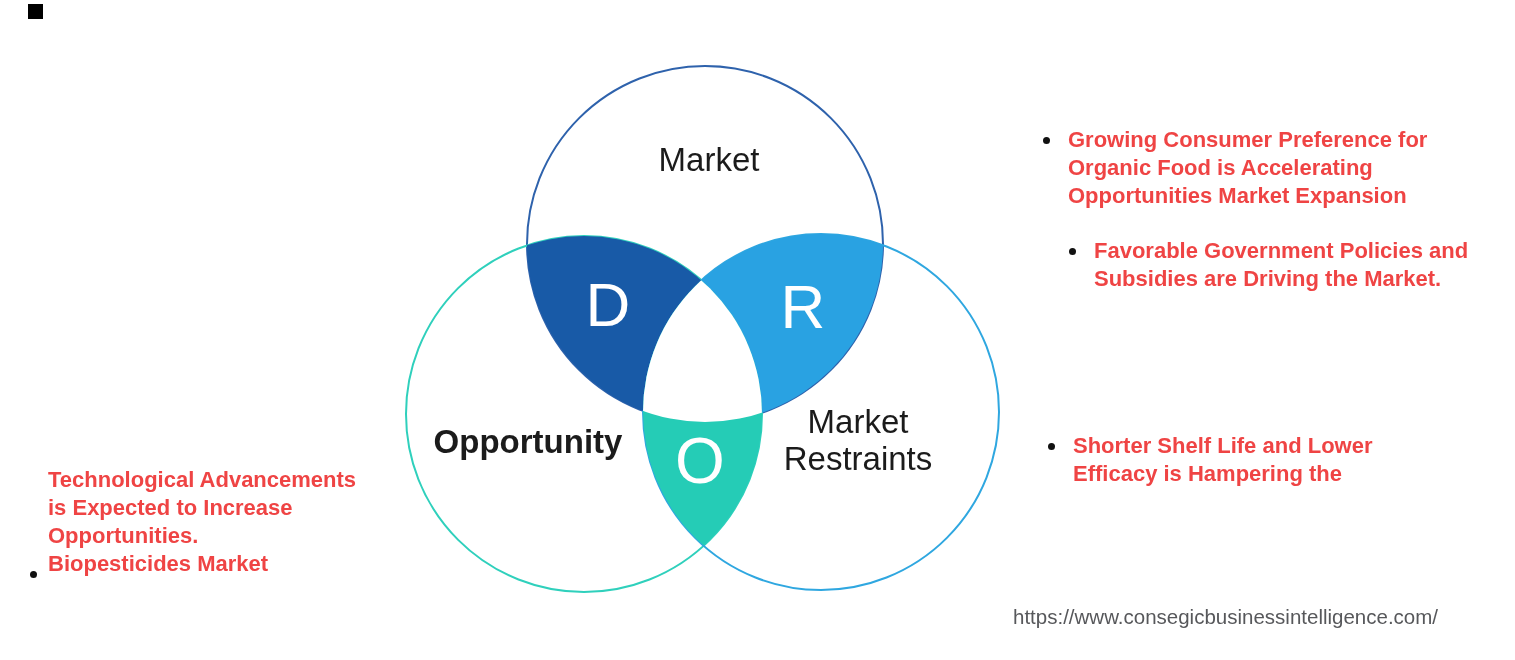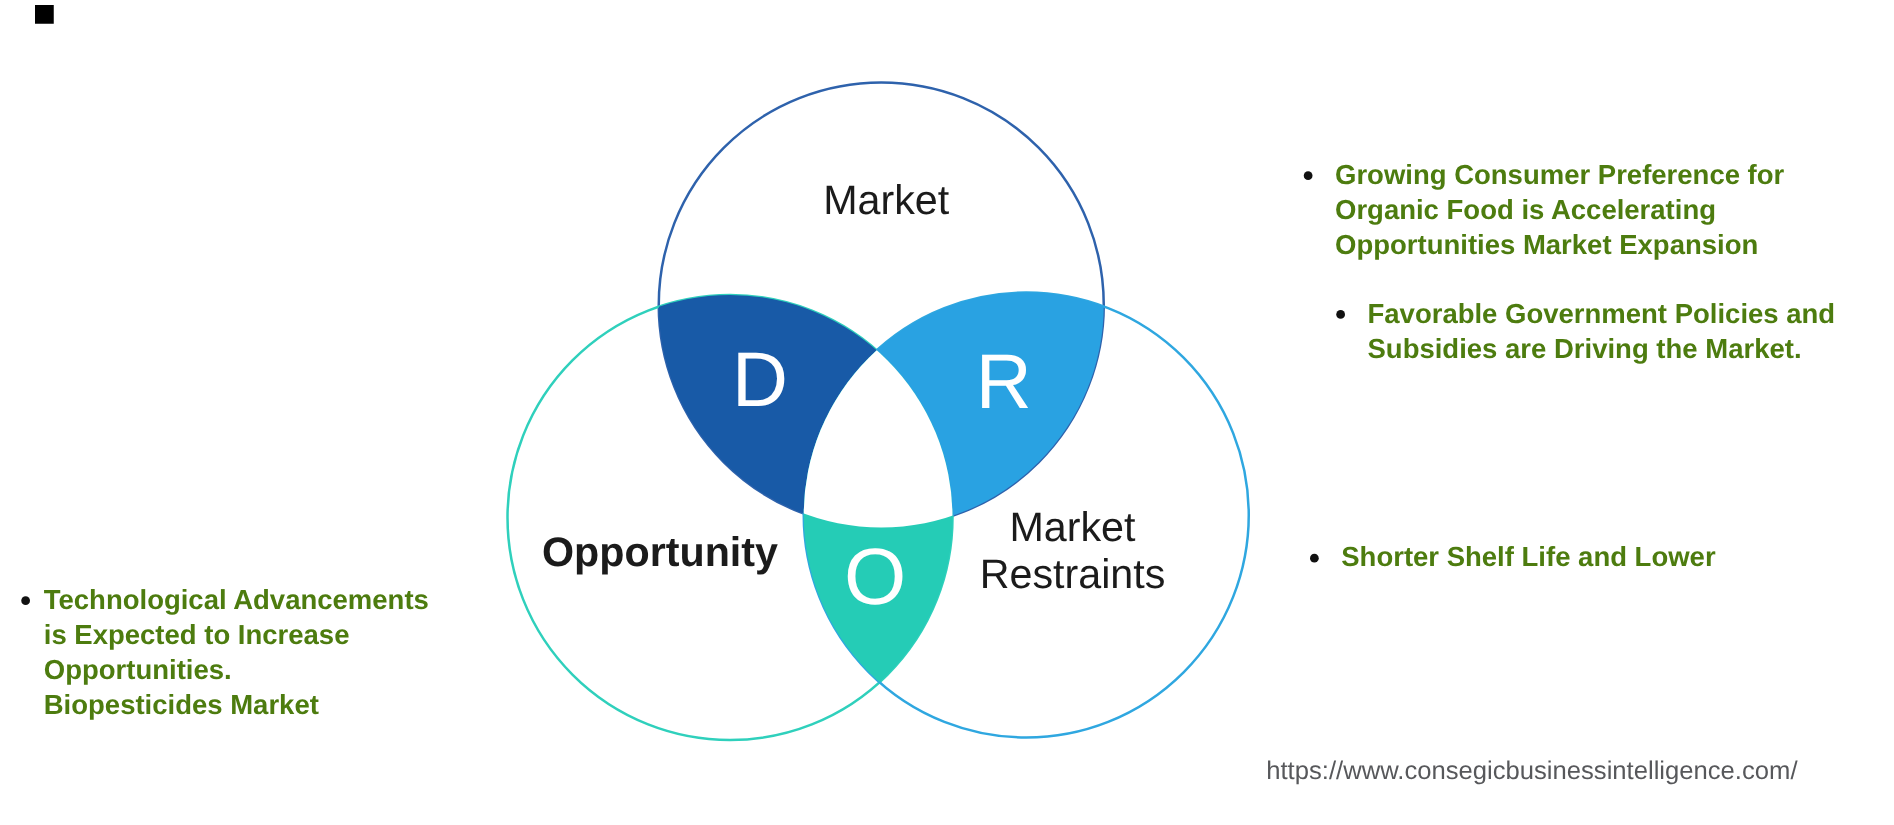--- a/index.html
+++ b/index.html
@@ -47,29 +47,29 @@
   .bullet .dot {
     flex: none;
     width: 7px; height: 7px;
     border-radius: 50%;
     background: #111111;
     margin-top: 11px;
   }
   .bullet .dot.gap-wide  { margin-right: 18px; }
   .bullet .dot.gap-narrow{ margin-right: 11px; }
   .bullet .lines {
-    color: #4d7c0f;
+    color: #ef4444;
     font-size: 22px;
     line-height: 28px;
     font-weight: 700;
   }
   .bullet-right-1 { left: 1043px; top: 126px; }
   .bullet-right-2 { left: 1069px; top: 237px; }
   .bullet-right-3 { left: 1048px; top: 432px; }
-  .bullet-left-1  { left: 17px;   top: 466px; }
+  .bullet-left-1  { left: 30px;   top: 466px; align-items: flex-end; }
   .footer-url {
     position: absolute;
     left: 1013px; top: 604px;
     color: #57585b;
     font-size: 20.5px;
     line-height: 25px;
     font-weight: 400;
   }
 </style>
 </head>
@@ -139,20 +139,21 @@
     <span class="dot gap-wide"></span>
     <div class="lines">
       <div>Favorable Government Policies and</div>
       <div>Subsidies are Driving the Market.</div>
     </div>
   </div>
   <div class="bullet bullet-right-3">
     <span class="dot gap-wide"></span>
     <div class="lines">
       <div>Shorter Shelf Life and Lower</div>
+      <div>Efficacy is Hampering the</div>
     </div>
   </div>
 
   <div class="bullet bullet-left-1">
     <span class="dot gap-narrow"></span>
     <div class="lines">
       <div>Technological Advancements</div>
       <div>is Expected to Increase</div>
       <div>Opportunities.</div>
       <div>Biopesticides Market</div>

